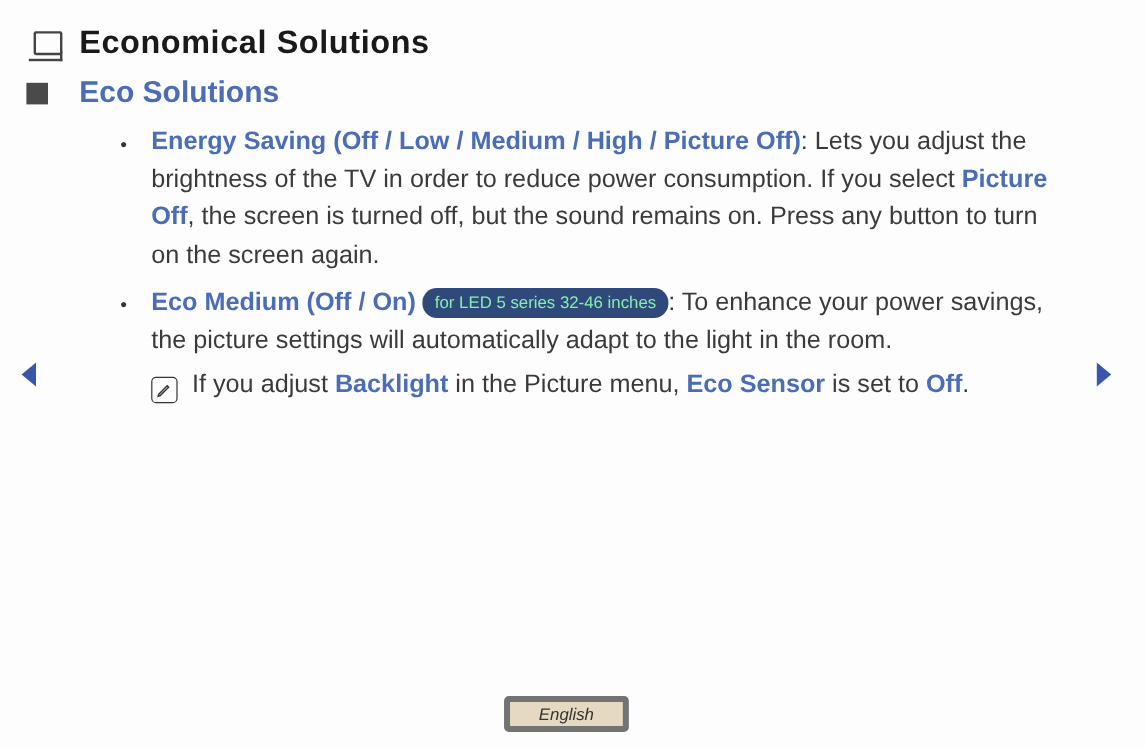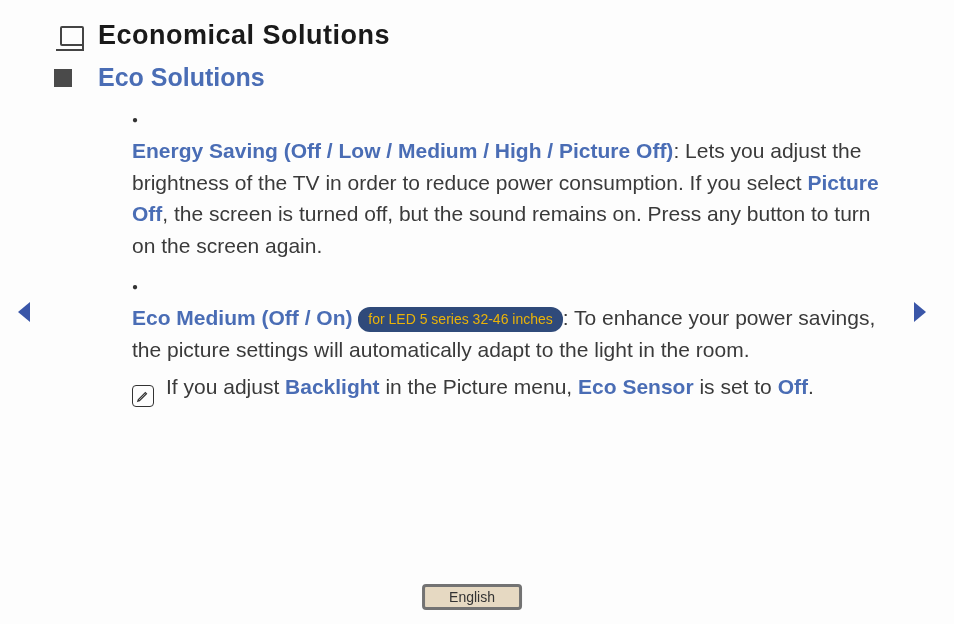--- a/index.html
+++ b/index.html
@@ -1,39 +1,39 @@
 <!DOCTYPE html>
 <html><head>
 <meta charset="utf-8">
 <style>
   * { box-sizing: border-box; margin: 0; padding: 0; }
   html, body { width: 954px; height: 624px; font-family: Arial, Helvetica, sans-serif; background: #fdfdfd; color: #333; }
-  .page { position: relative; width: 944px; height: 624px; padding: 20px 60px 40px 60px; }
+  .page { position: relative; width: 944px; height: 624px; padding: 20px 60px 40px 28px; }
   .title-row { display: flex; align-items: center; margin-bottom: 12px; }
   .book-icon { width: 24px; height: 20px; border: 2px solid #444; border-radius: 2px; position: relative; margin-right: 14px; flex-shrink: 0; }
   .book-icon::after { content: ""; position: absolute; right: -2px; bottom: -7px; width: 26px; height: 6px; border-right: 2px solid #444; border-bottom: 2px solid #444; }
   .page-title { font-size: 27px; font-weight: bold; color: #1a1a1a; letter-spacing: 0.5px; }
   .section-row { display: flex; align-items: center; margin-bottom: 10px; margin-left: -6px; }
   .square-bullet { width: 18px; height: 18px; background: #4a4a4a; margin-right: 26px; flex-shrink: 0; }
   .section-title { font-size: 25px; font-weight: bold; color: #4a6db5; }
   .items { margin-left: 72px; }
-  .item { display: flex; margin-bottom: 8px; font-size: 21px; line-height: 1.5; color: #3a3a3a; flex-direction: column; }
+  .item { display: flex; margin-bottom: 8px; font-size: 21px; line-height: 1.5; color: #3a3a3a; }
   .dot { width: 26px; flex-shrink: 0; font-size: 22px; }
   .dot::before { content: "●"; color: #333; font-size: 10px; position: relative; top: -3px; }
   .item-body { flex: 1; }
   .link { color: #4a6db5; font-weight: bold; }
-  .pill { display: inline-block; background: #2f4a7a; color: #eab308; font-size: 14px; padding: 2px 10px; border-radius: 12px; vertical-align: middle; font-weight: normal; }
-  .note-row { display: flex; align-items: flex-end; margin-top: 6px; font-size: 21px; line-height: 1.5; }
+  .pill { display: inline-block; background: #2f4a7a; color: #86efac; font-size: 14px; padding: 2px 10px; border-radius: 12px; vertical-align: middle; font-weight: normal; }
+  .note-row { display: flex; align-items: center; margin-top: 6px; font-size: 21px; line-height: 1.5; }
   .note-icon { display: inline-flex; width: 22px; height: 22px; border: 1.5px solid #333; border-radius: 4px; align-items: center; justify-content: center; margin-right: 12px; flex-shrink: 0; position: relative; top: 4px; }
   .note-icon svg { width: 14px; height: 14px; }
   .nav-left, .nav-right { position: absolute; top: 300px; cursor: pointer; }
   .nav-left { left: 14px; }
   .nav-right { right: 14px; }
   .nav-left svg, .nav-right svg { width: 20px; height: 24px; }
-  .lang-badge { position: absolute; bottom: 14px; left: 50%; transform: translateX(-50%); background: #e6d9c2; border: 3px solid #737373; border-radius: 4px; padding: 2px 24px; font-size: 14px; color: #333; }
+  .lang-badge { position: absolute; bottom: 14px; left: 50%; transform: translateX(-50%); background: #e6d9c2; border: 5px solid #737373; border-radius: 4px; padding: 2px 24px; font-size: 14px; color: #333; font-style: italic; }
 </style>
 </head>
 <body>
 
 <div class="page">
 
   <div class="title-row">
     <div class="book-icon"></div>
     <h1 class="page-title">Economical Solutions</h1>
   </div>

